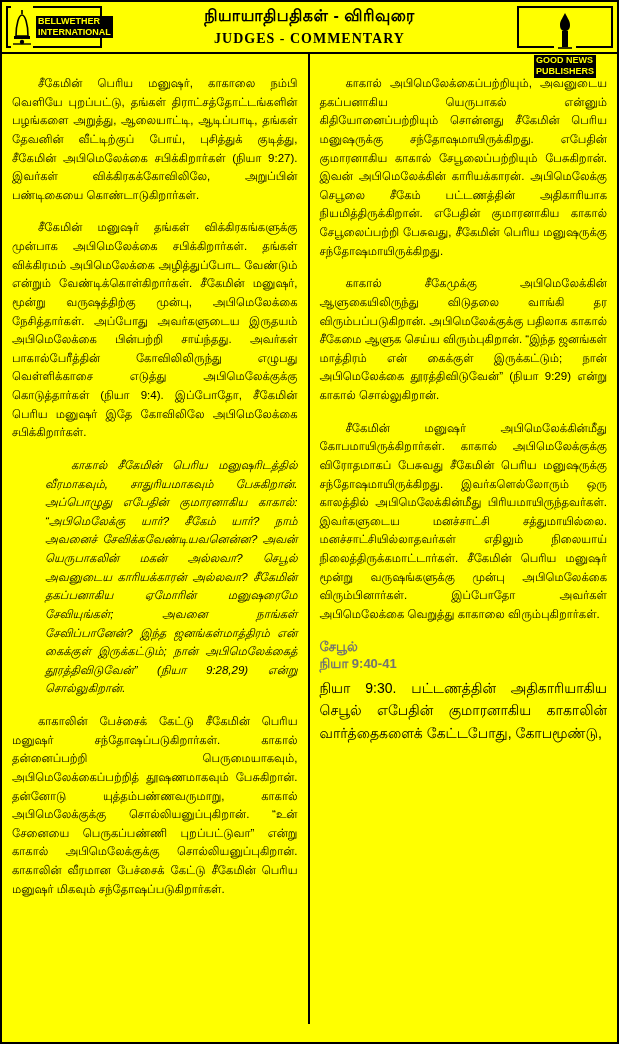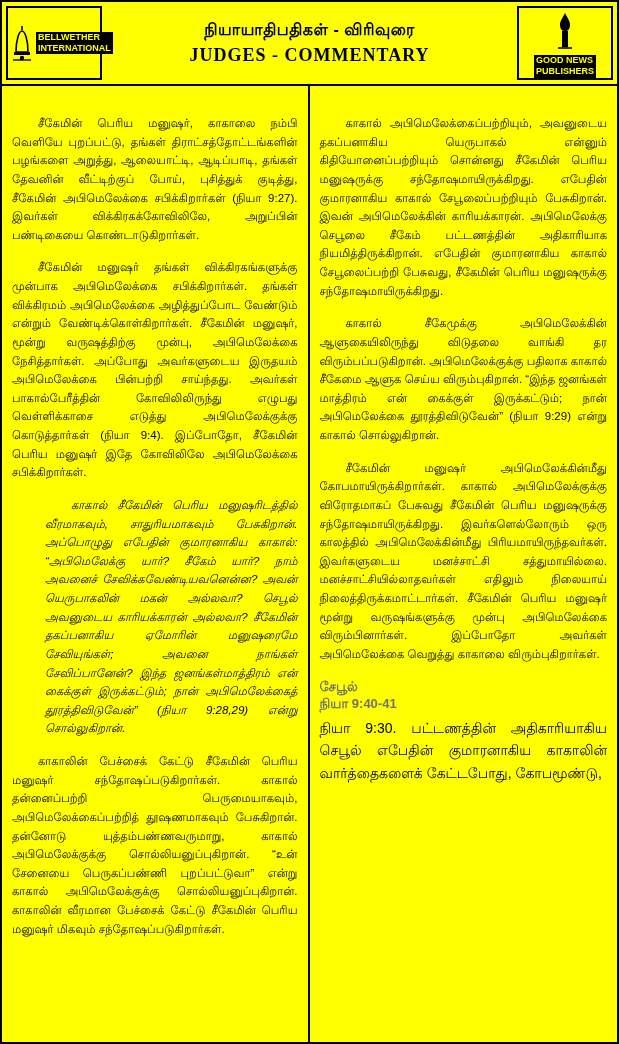--- a/index.html
+++ b/index.html
@@ -14,21 +14,21 @@
     width: 619px;
     height: 1044px;
     box-sizing: border-box;
     background: #ffff00;
     border: 2px solid #000000;
     position: relative;
     overflow: hidden;
   }
   
   .header {
-    height: 84px;
+    height: 52px;
     box-sizing: border-box;
     border-bottom: 2px solid #000000;
     display: flex;
     align-items: stretch;
     background: #ffff00;
   }
   .logo-box {
     width: 96px;
     box-sizing: border-box;
     border: 2px solid #000000;
@@ -77,34 +77,34 @@
   }
   .title-ta {
     font-family: "Liberation Sans", sans-serif;
     font-size: 16px;
     font-weight: bold;
     color: #000000;
     letter-spacing: 0.5px;
   }
   .title-en {
     font-family: "Liberation Serif", serif;
-    font-size: 18px;
+    font-size: 14px;
     font-weight: bold;
     color: #000000;
     letter-spacing: 1px;
   }
   
   .columns {
     display: flex;
     height: calc(100% - 70px);
     box-sizing: border-box;
   }
   .col {
     box-sizing: border-box;
-    padding: 28px 10px 10px 10px;
+    padding: 20px 10px 10px 10px;
     width: 50%;
   }
   .col.left {
     border-right: 2px solid #000000;
   }
   p.para {
     margin: 0 0 14px 0;
     font-family: "Liberation Sans", sans-serif;
     font-size: 11.5px;
     line-height: 1.62;

